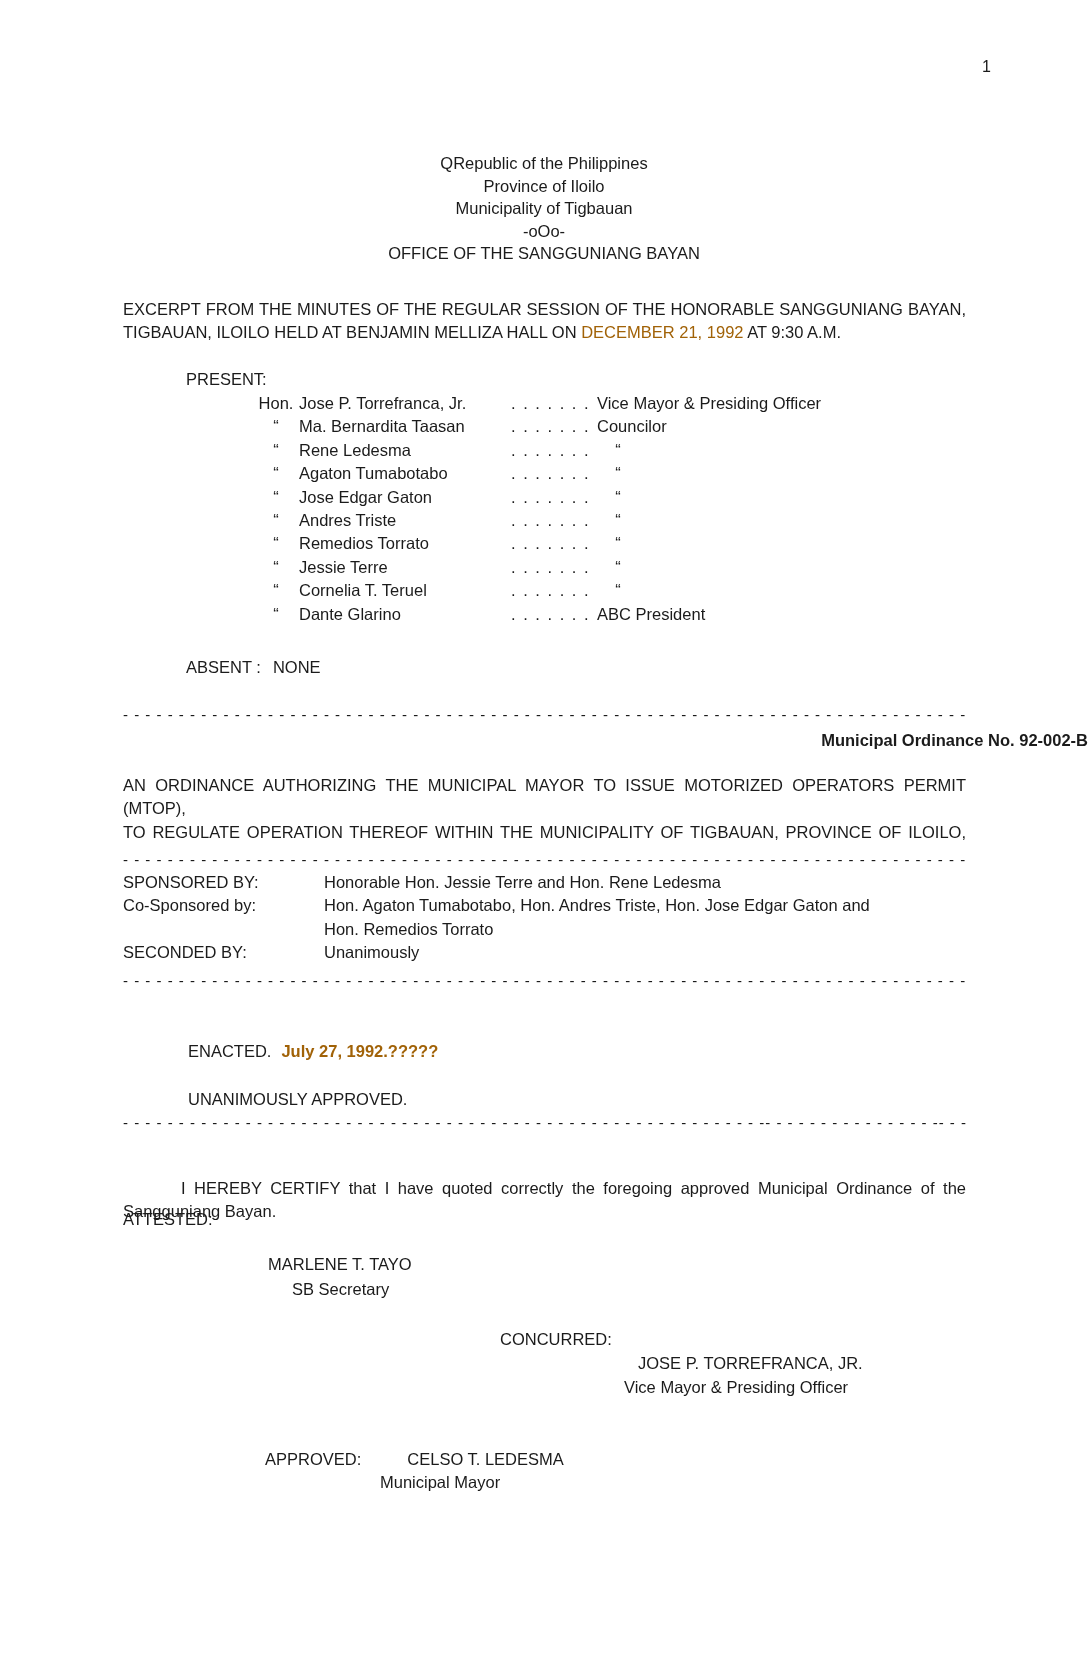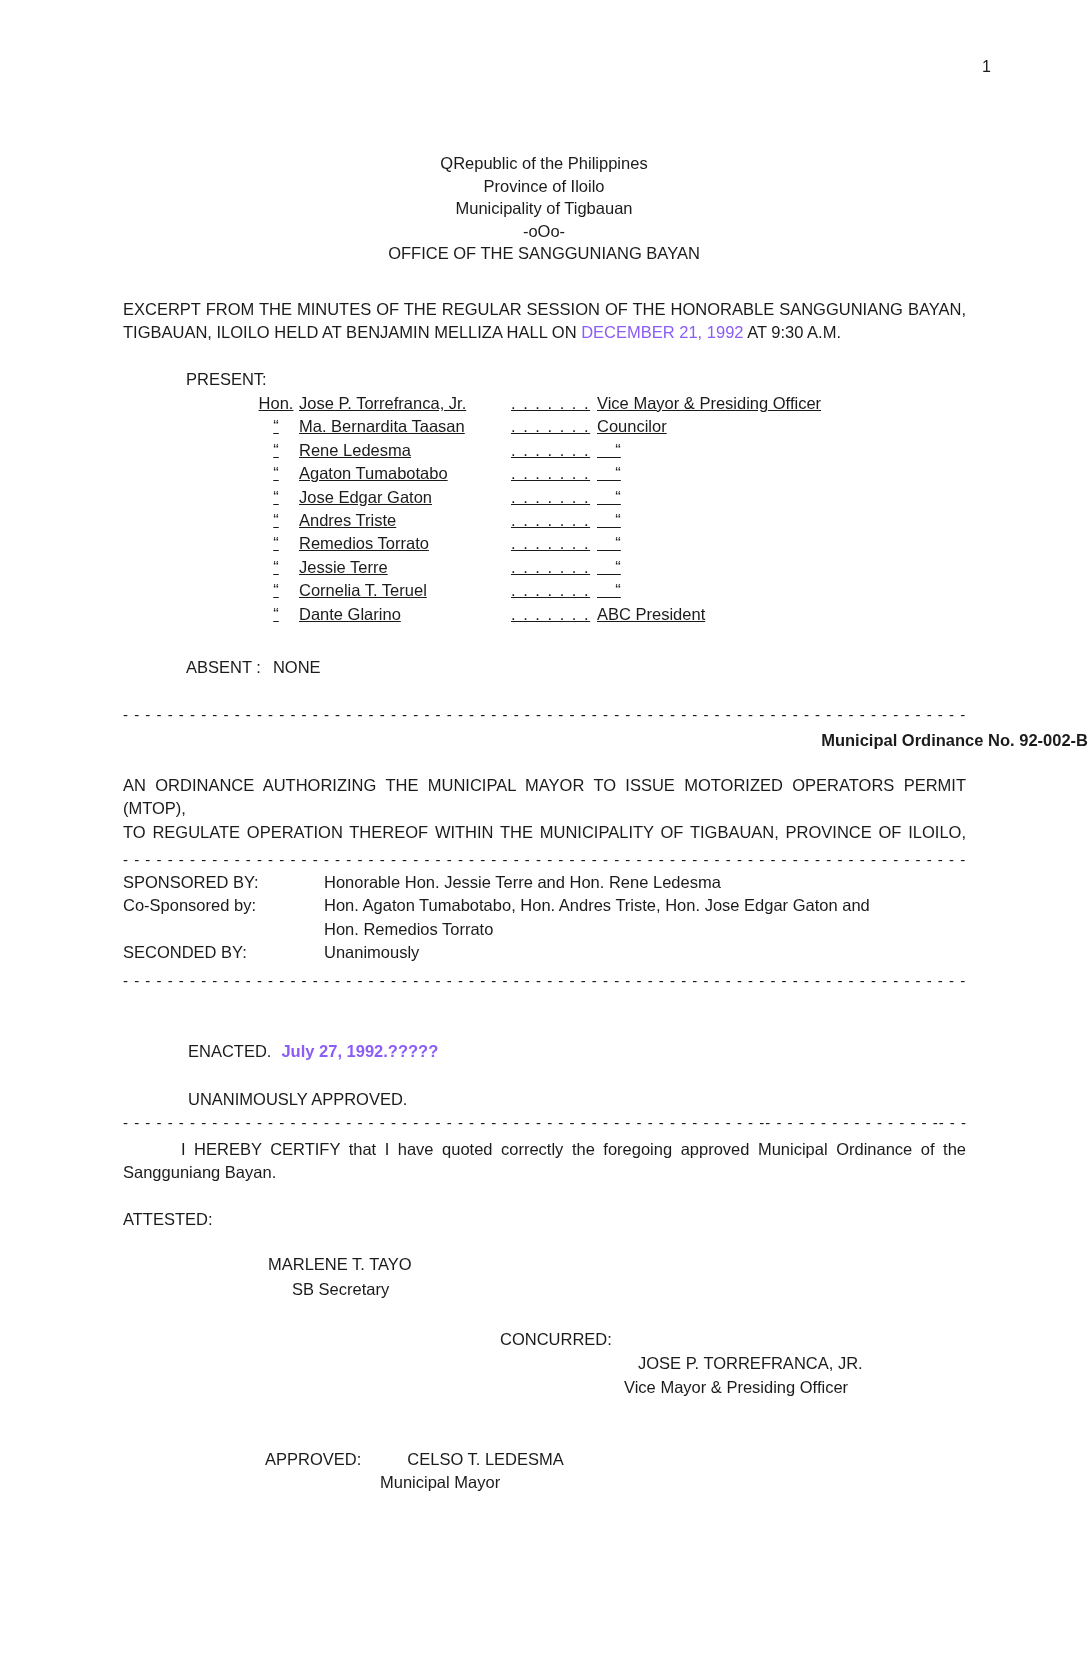--- a/index.html
+++ b/index.html
@@ -6,39 +6,39 @@
   .page {
     position:relative; width:1088px; height:1664px; background:#ffffff;
     font-family:"Liberation Sans","DejaVu Sans",sans-serif;
     color:#1b1b1b; font-size:16.5px; overflow:hidden;
   }
   .abs { position:absolute; }
   .pagenum { top:58px; left:982px; font-size:16px; }
   .header { top:152px; left:0; width:100%; text-align:center; line-height:22.5px; }
   .excerpt { top:298px; left:123px; width:843px; line-height:22.8px; }
   .justline { text-align:justify; text-align-last:justify; }
-  .red { color:#8b5cf6; }
+  .red { color:#a16207; }
   .present-label { top:370px; left:186px; }
-  .present-rows { top:392px; left:253px; width:714px;text-decoration:underline; }
+  .present-rows { top:392px; left:253px; width:714px; }
   .prow { display:grid; grid-template-columns:46px 212px 86px auto; line-height:23.4px; }
   .prow .prefix { text-align:center; }
   .prow .dots { letter-spacing:1.5px; }
   .absent { top:658px; left:186px; }
   .absent .val { margin-left:12px; }
   .sep { left:123px; width:843px; white-space:nowrap; overflow:hidden; font-size:15px; letter-spacing:1px; color:#1b1b1b; }
   .sep1 { top:706px; } .sep2 { top:851px; } .sep3 { top:972px; } .sep4 { top:1114px; }
   .ord-title { top:731px; left:0; width:100%; text-align:right; font-weight:bold; }
   .ord-body { top:774px; left:123px; width:843px; line-height:23.3px; }
   .sponsors { top:871px; left:123px; width:843px; }
   .srow { display:grid; grid-template-columns:201px auto; line-height:23.4px; }
   .enacted { top:1042px; left:188px; }
   .enacted .date { margin-left:10px;font-weight:bold; }
   .unanimously { top:1090px; left:188px; }
   .certify { top:1138px; left:123px; width:843px; line-height:23.3px; }
-  .cert1 { text-indent:58px; text-align:justify; text-align-last:justify; }
+  .cert1 { text-indent:58px; text-align:justify; text-align-last:justify;margin-top:39px; }
   .attested-label { top:1210px; left:123px; }
   .attested-name { top:1255px; left:268px; }
   .attested-title { top:1280px; left:292px; }
   .concurred-label { top:1330px; left:500px; }
   .concurred-name { top:1354px; left:638px; }
   .concurred-title { top:1378px; left:624px; }
   .approved-row { top:1450px; left:265px; }
   .approved-row .name { margin-left:46px; }
   .approved-title { top:1473px; left:380px; }
 </style>

